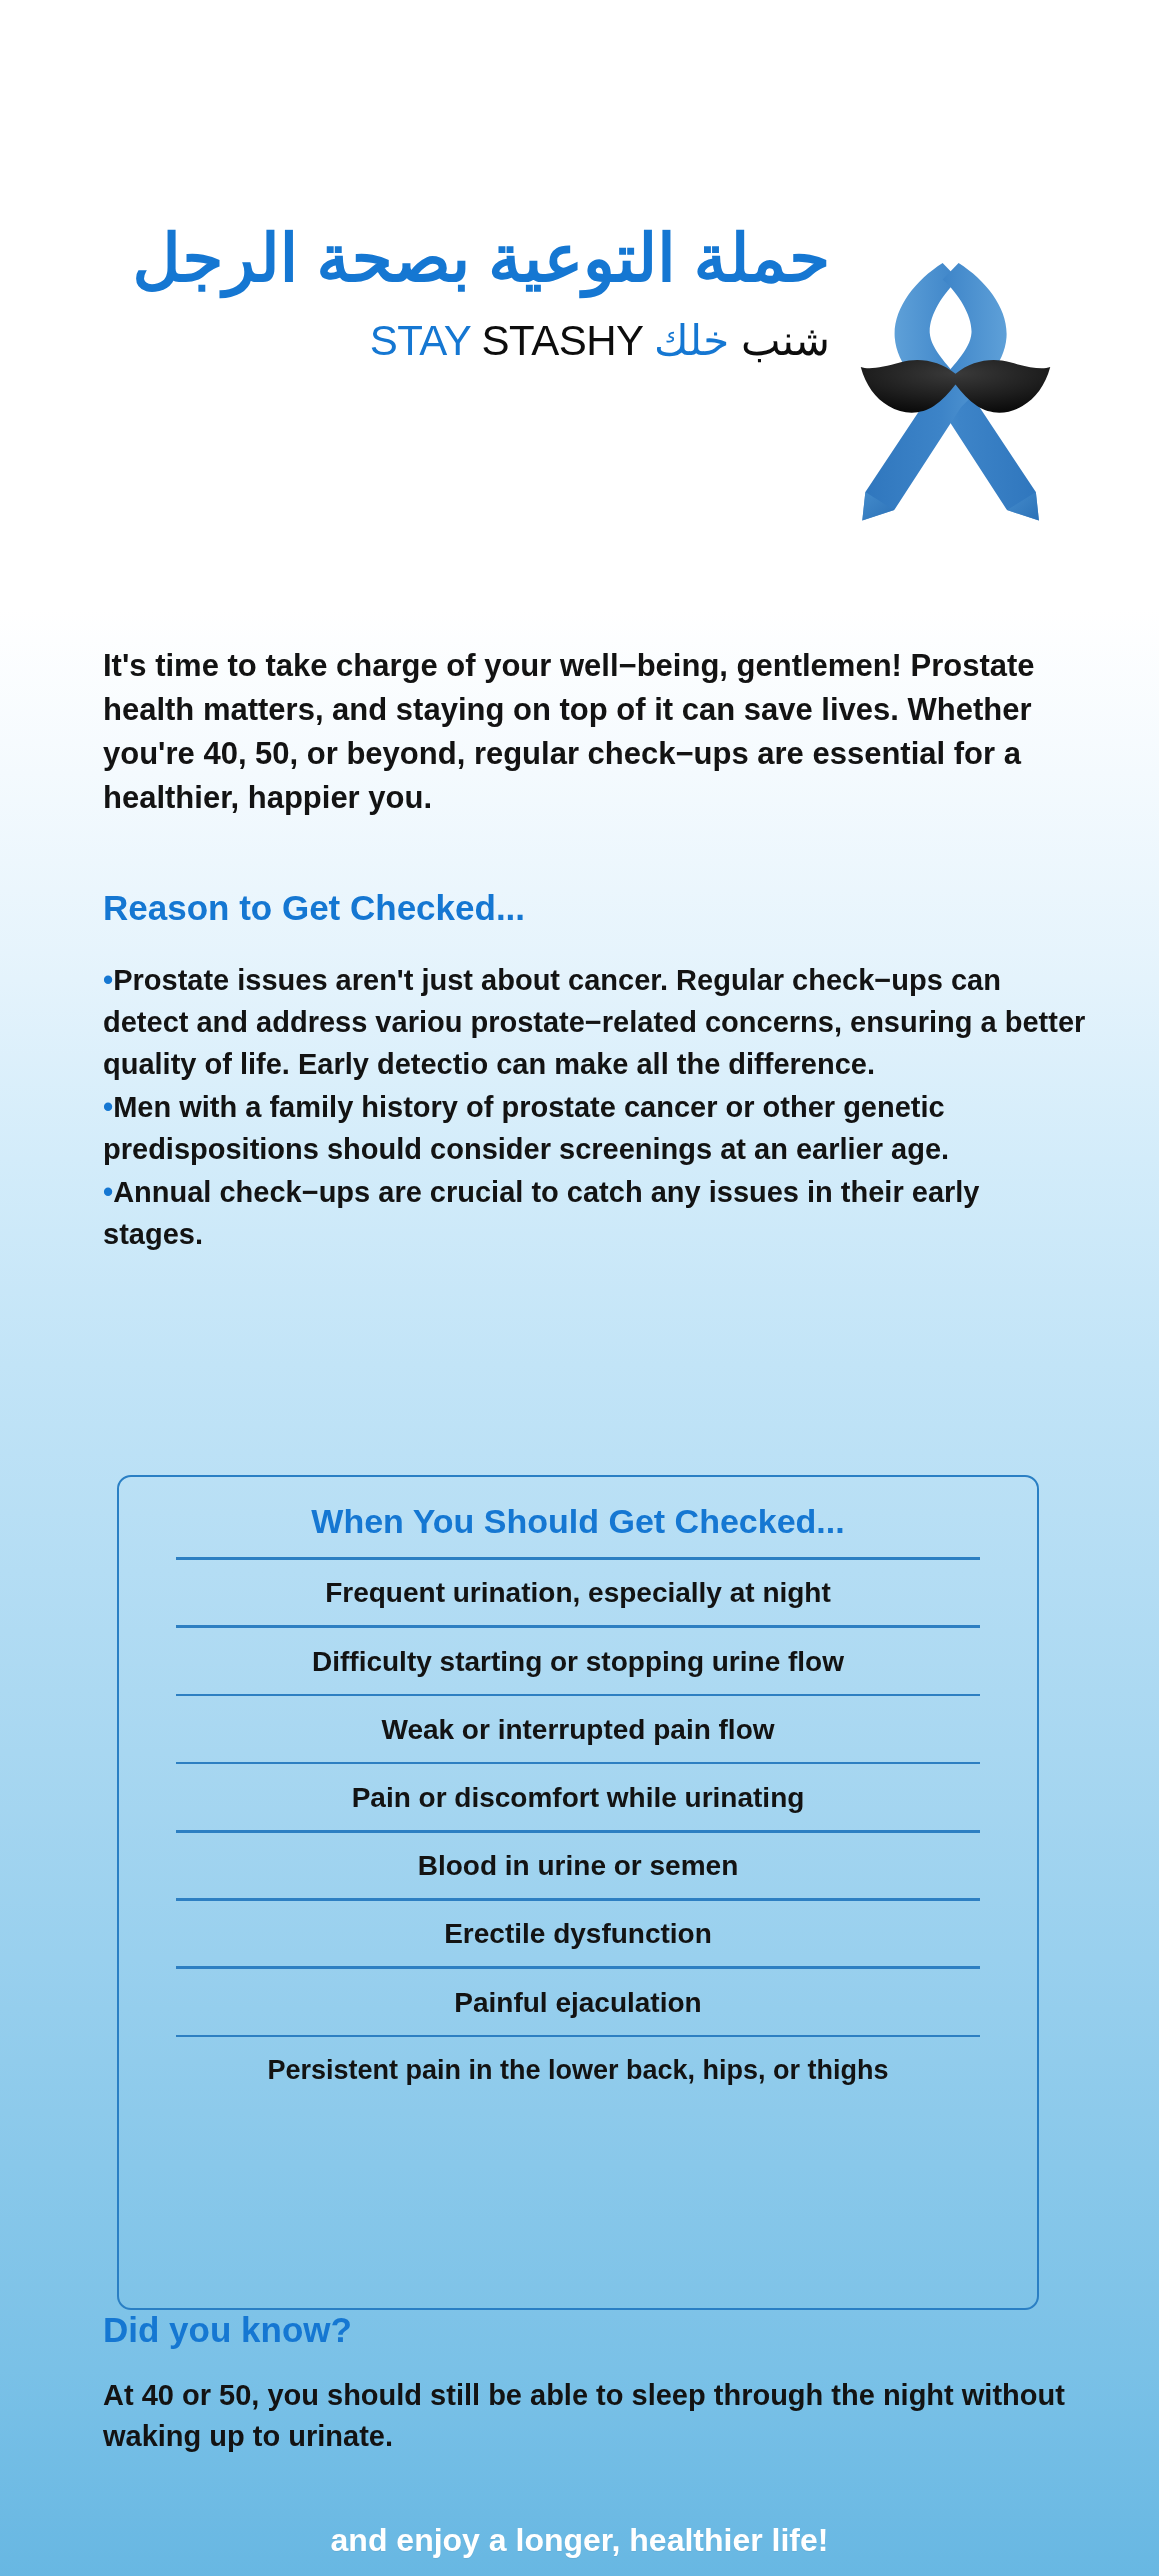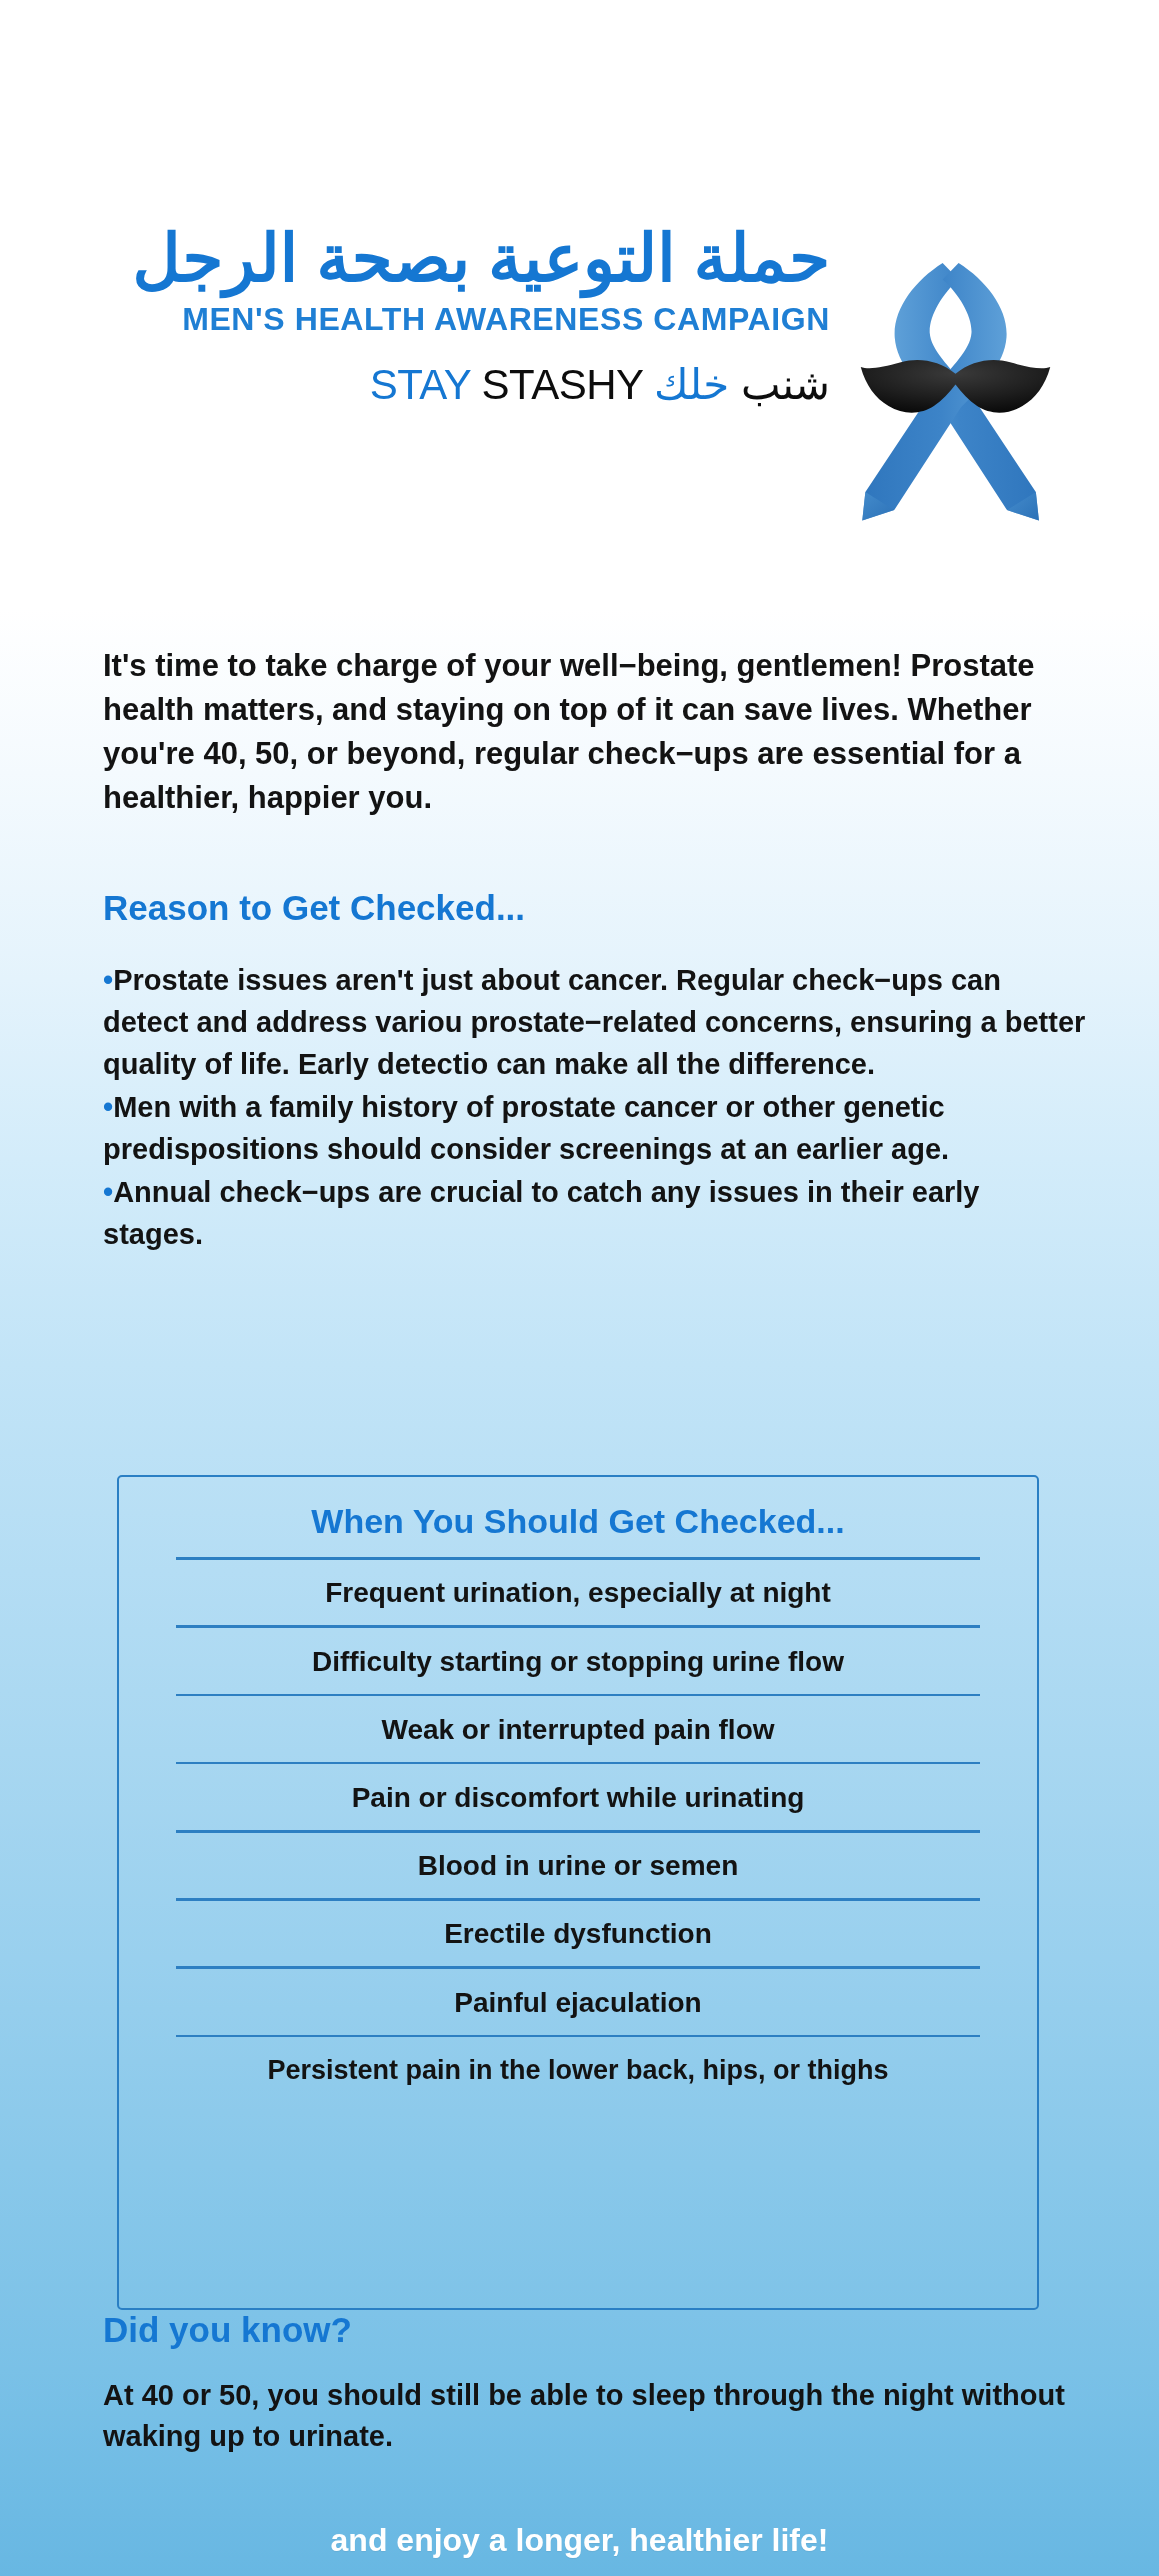--- a/index.html
+++ b/index.html
@@ -134,21 +134,21 @@
 
   
   .symptom-card {
     position: absolute;
     left: 117px;
     top: 1475px;
     width: 922px;
     height: 835px;
     box-sizing: border-box;
     border: 2.6px solid #2a7fc4;
-    border-radius: 5px;
+    border-radius: 14px;
     padding: 24px 57px 20.6px 57px;
   }
   .card-title {
     text-align: center;
     font-size: 34px;
     font-weight: 700;
     color: #1577d2;
     line-height: 1.2;
     padding-bottom: 15.5px;
   }
@@ -198,21 +198,20 @@
 </style>
 </head>
 <body>
 
 <div id="poster">
 
   <div class="header">
 
     <div class="header-text">
       <div class="title-ar">حملة التوعية بصحة الرجل</div>
-      <div class="title-en">MEN'S HEALTH AWARENESS CAMPAIGN</div>
       <div class="tagline"><span class="stay">STAY</span> <span class="stashy">STASHY</span> <span class="ar-tag">شنب</span> <span class="ar-tag-blue">خلك</span></div>
     </div>
 
     <div class="ribbon-wrap">
       <svg viewBox="0 0 460 600" xmlns="http://www.w3.org/2000/svg">
         <defs>
           <linearGradient id="rbLeft" x1="0" y1="0" x2="1" y2="0">
             <stop offset="0%" stop-color="#5ea0d8"></stop>
             <stop offset="45%" stop-color="#3d84c8"></stop>
             <stop offset="100%" stop-color="#2f76bd"></stop>

